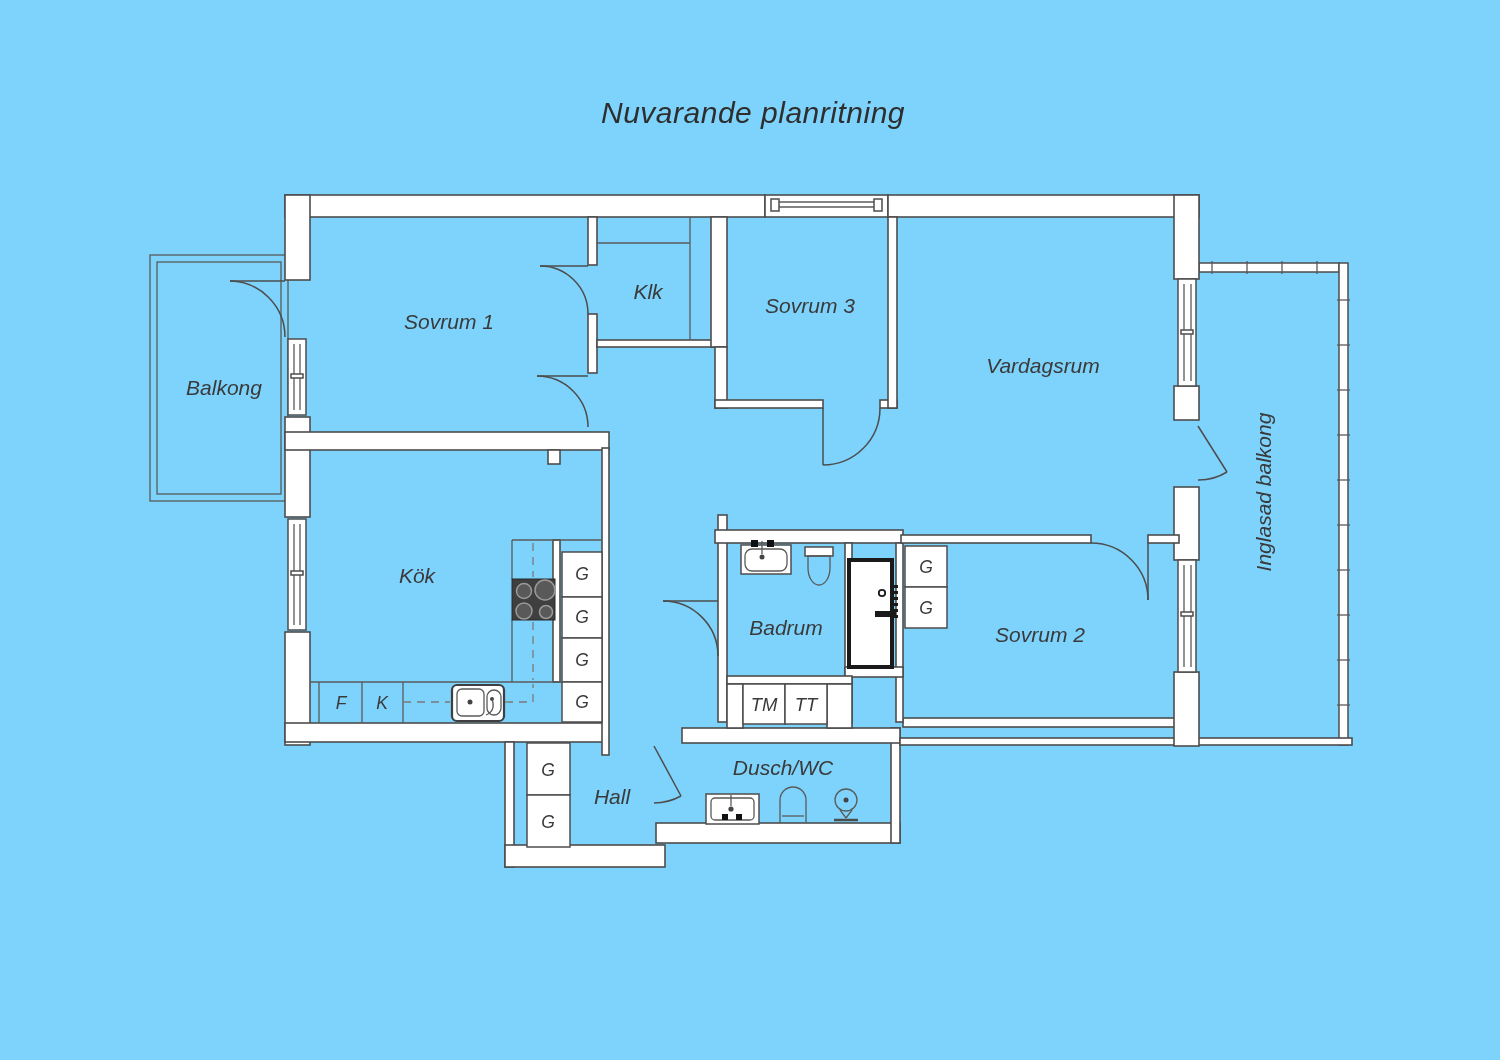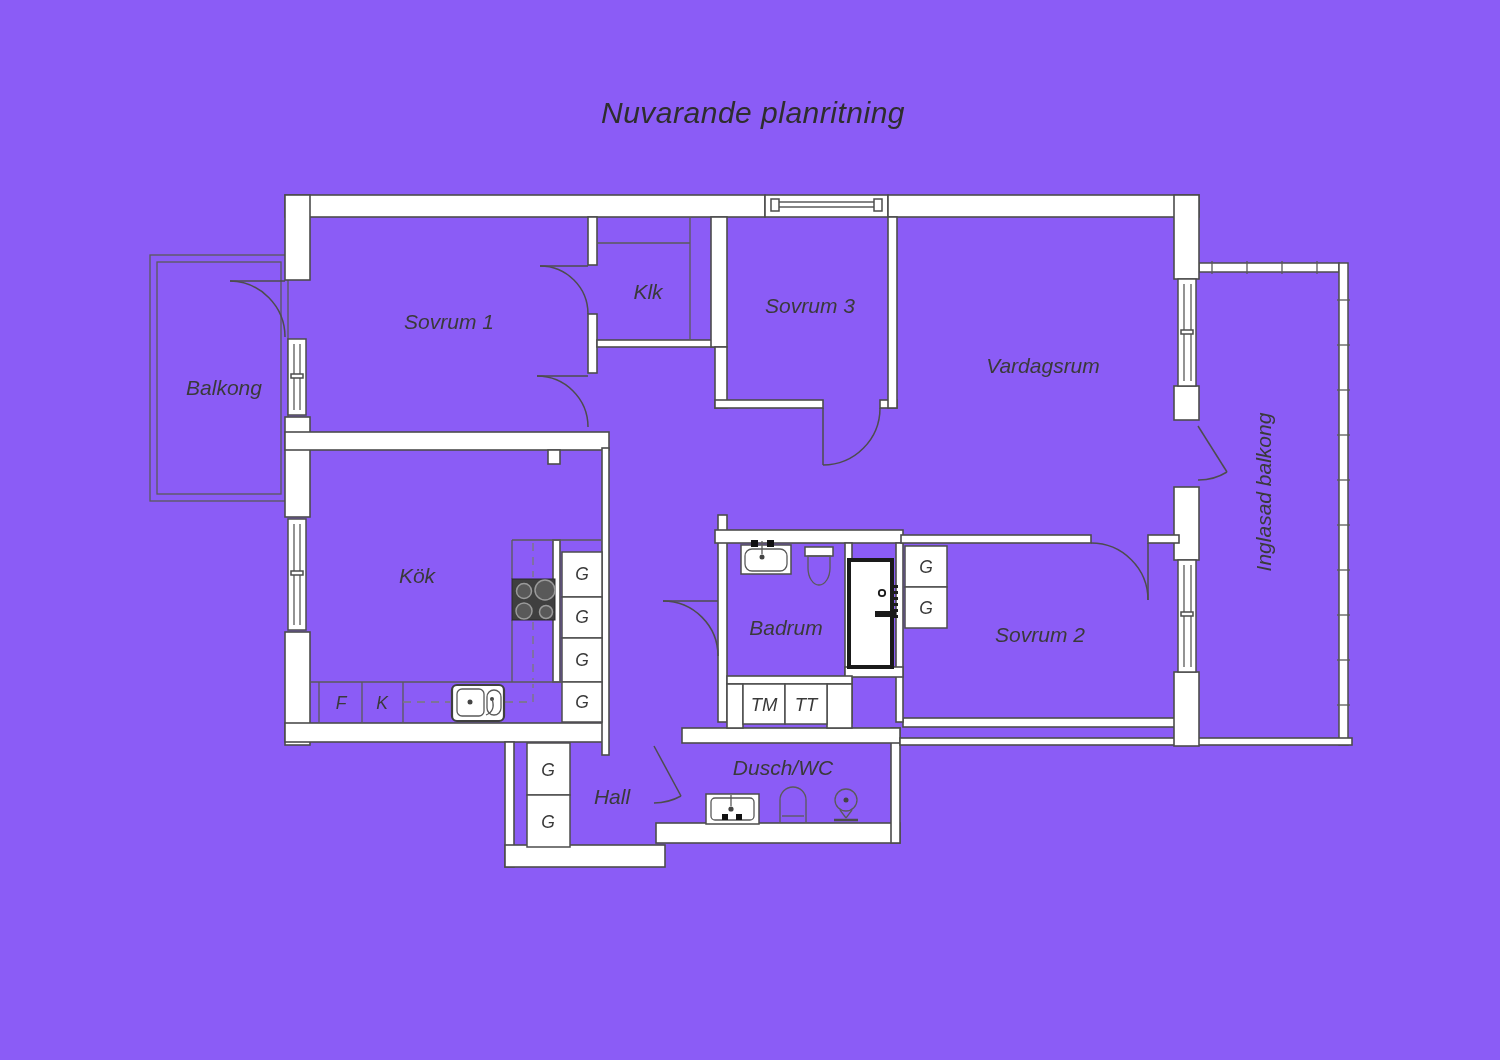--- a/index.html
+++ b/index.html
@@ -1,16 +1,16 @@
 <!DOCTYPE html>
 <html><head>
 <meta charset="utf-8">
 <style>
   html,body{margin:0;padding:0;background:#ffffff;}
-  .page{width:1500px;height:1060px;position:relative;background:#8b5cf6;overflow:hidden;}
+  .page{width:1500px;height:1060px;position:relative;background:#7dd3fc;overflow:hidden;}
   svg{display:block;}
   text{font-family:"Liberation Sans",sans-serif;font-style:italic;fill:#3a3a3a;}
   .title-t{font-size:30px;letter-spacing:0.5px;fill:#2e2e2e;}
   .room-t{font-size:21px;}
   .cab-t{font-size:17.5px;}
   .app-t{font-size:18.5px;}
   .wall{fill:#ffffff;stroke:#4d4d4d;stroke-width:1.6;}
   .ln{stroke:#4d4d4d;stroke-width:1.5;fill:none;}
   .thin{stroke:#5a5a5a;stroke-width:1.3;fill:none;}
   .dash{stroke:#7a7a7a;stroke-width:1.3;fill:none;stroke-dasharray:8 6;}

